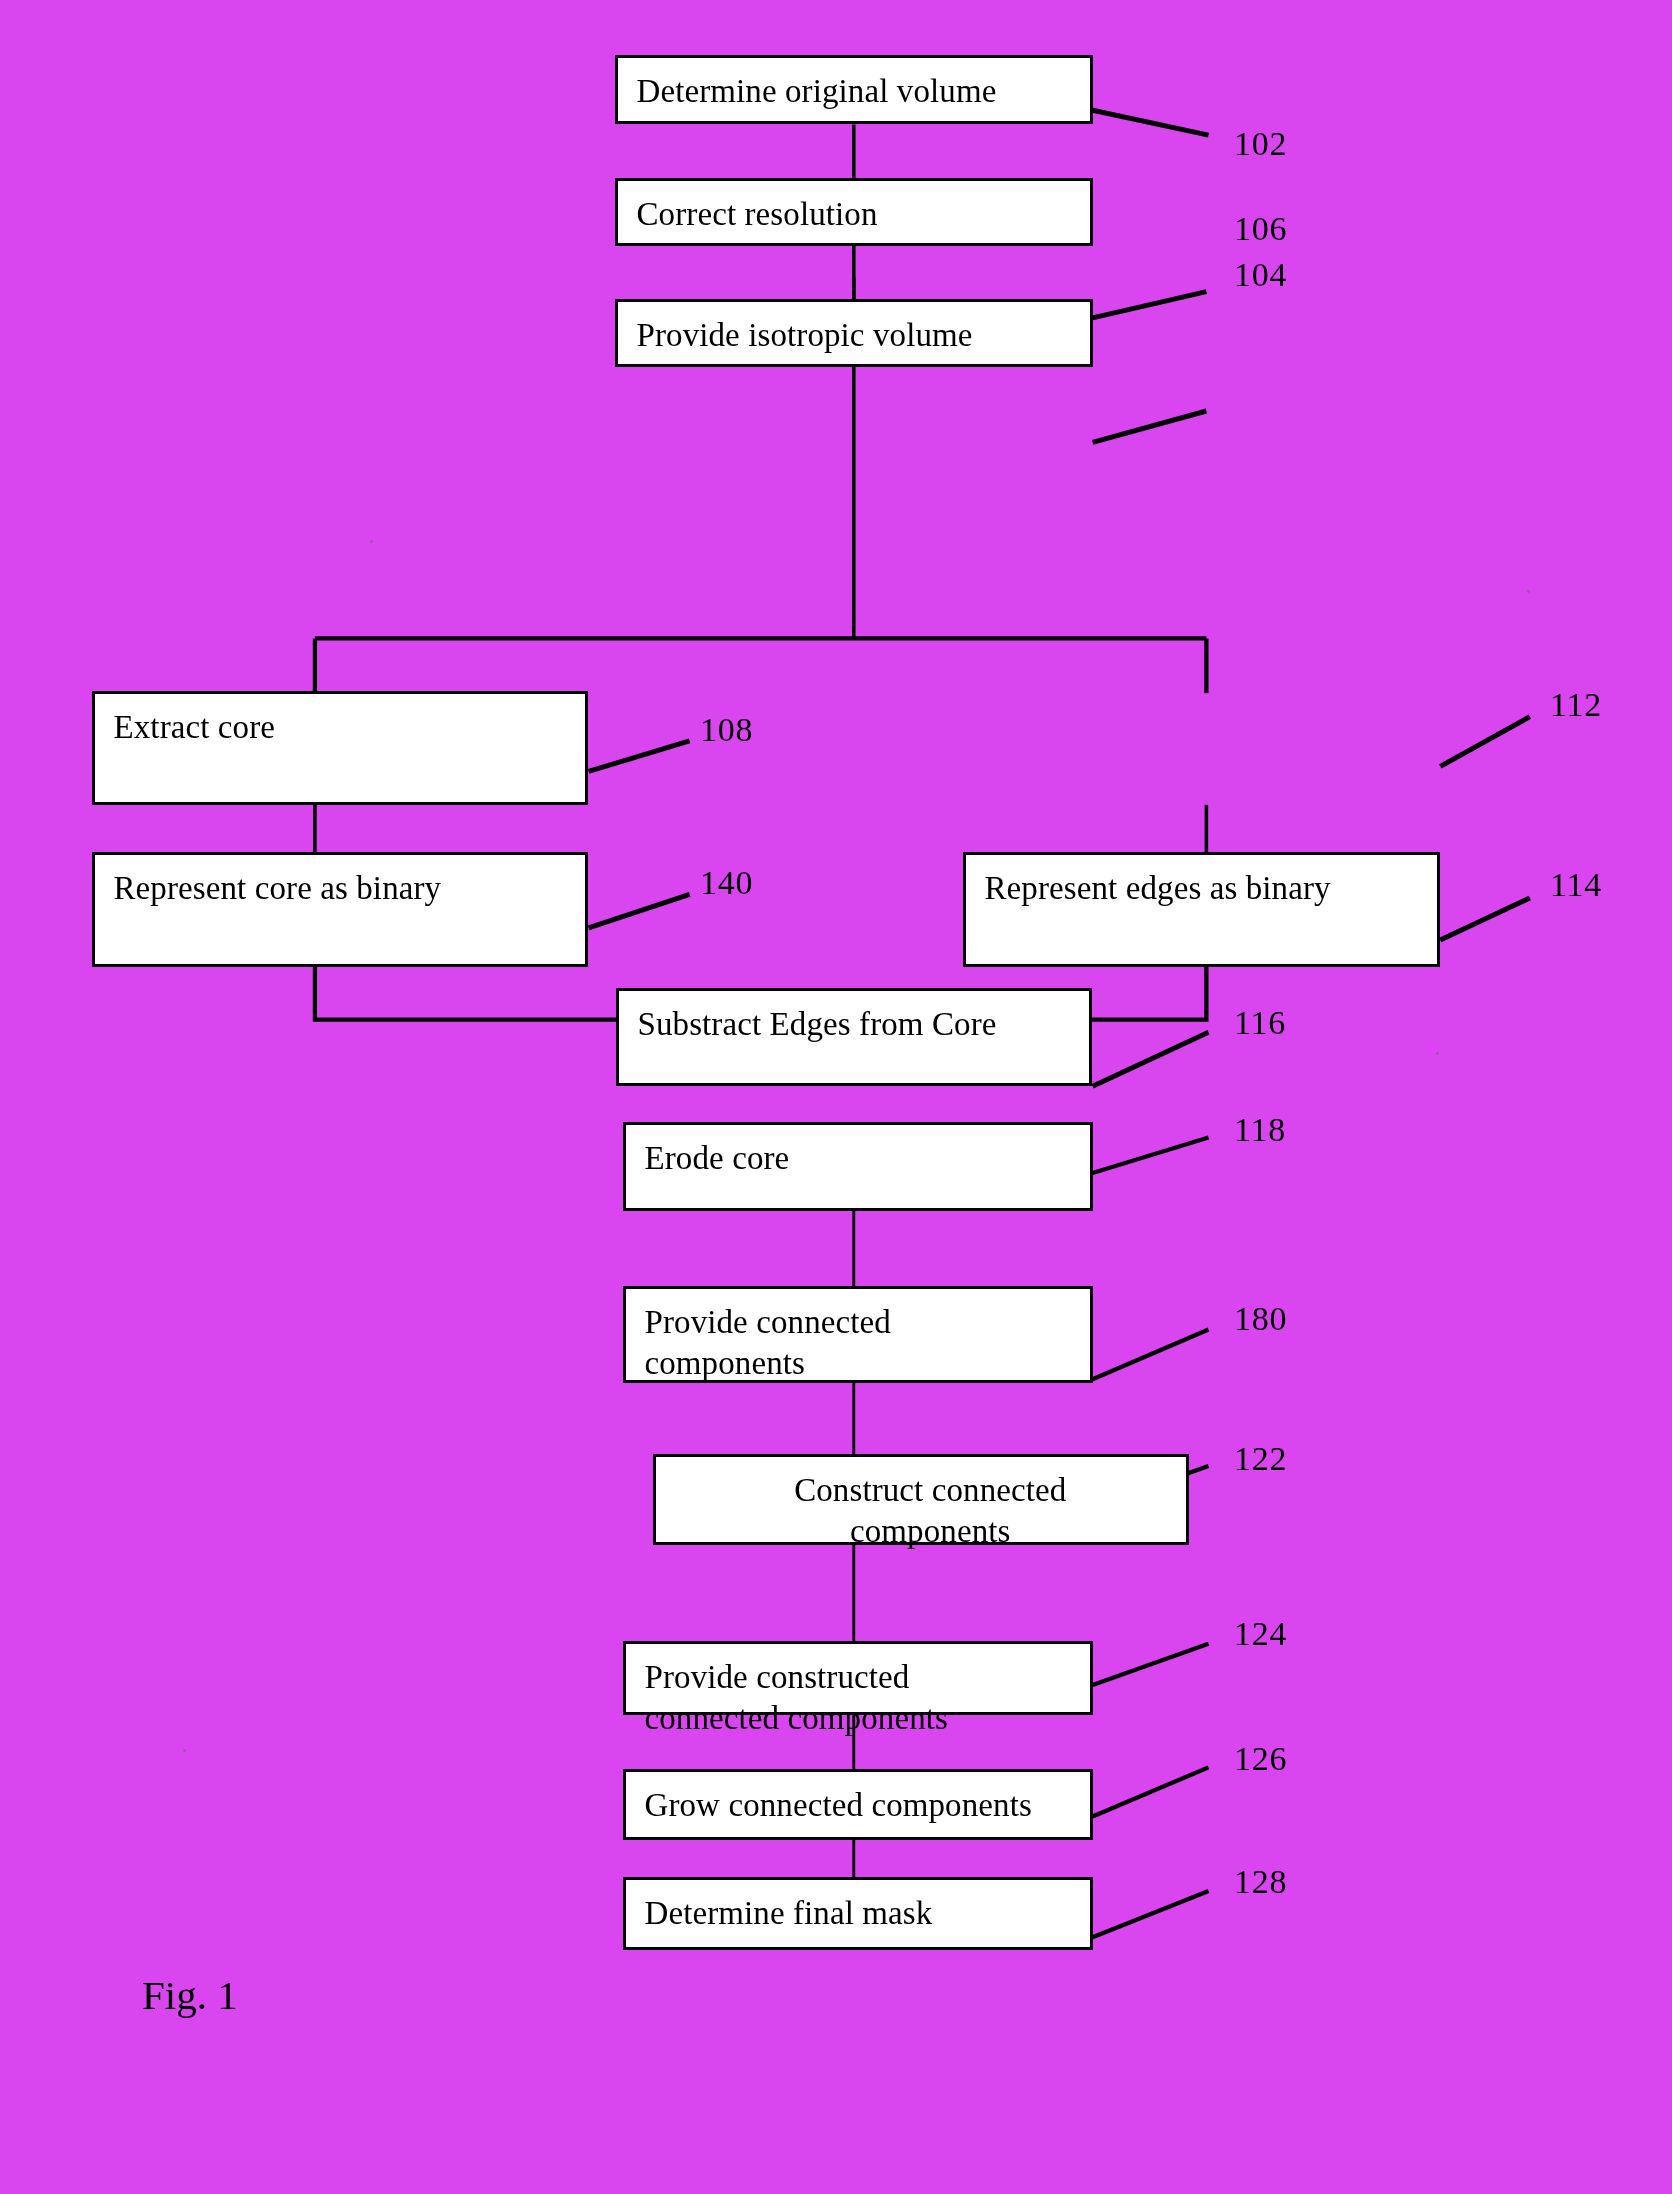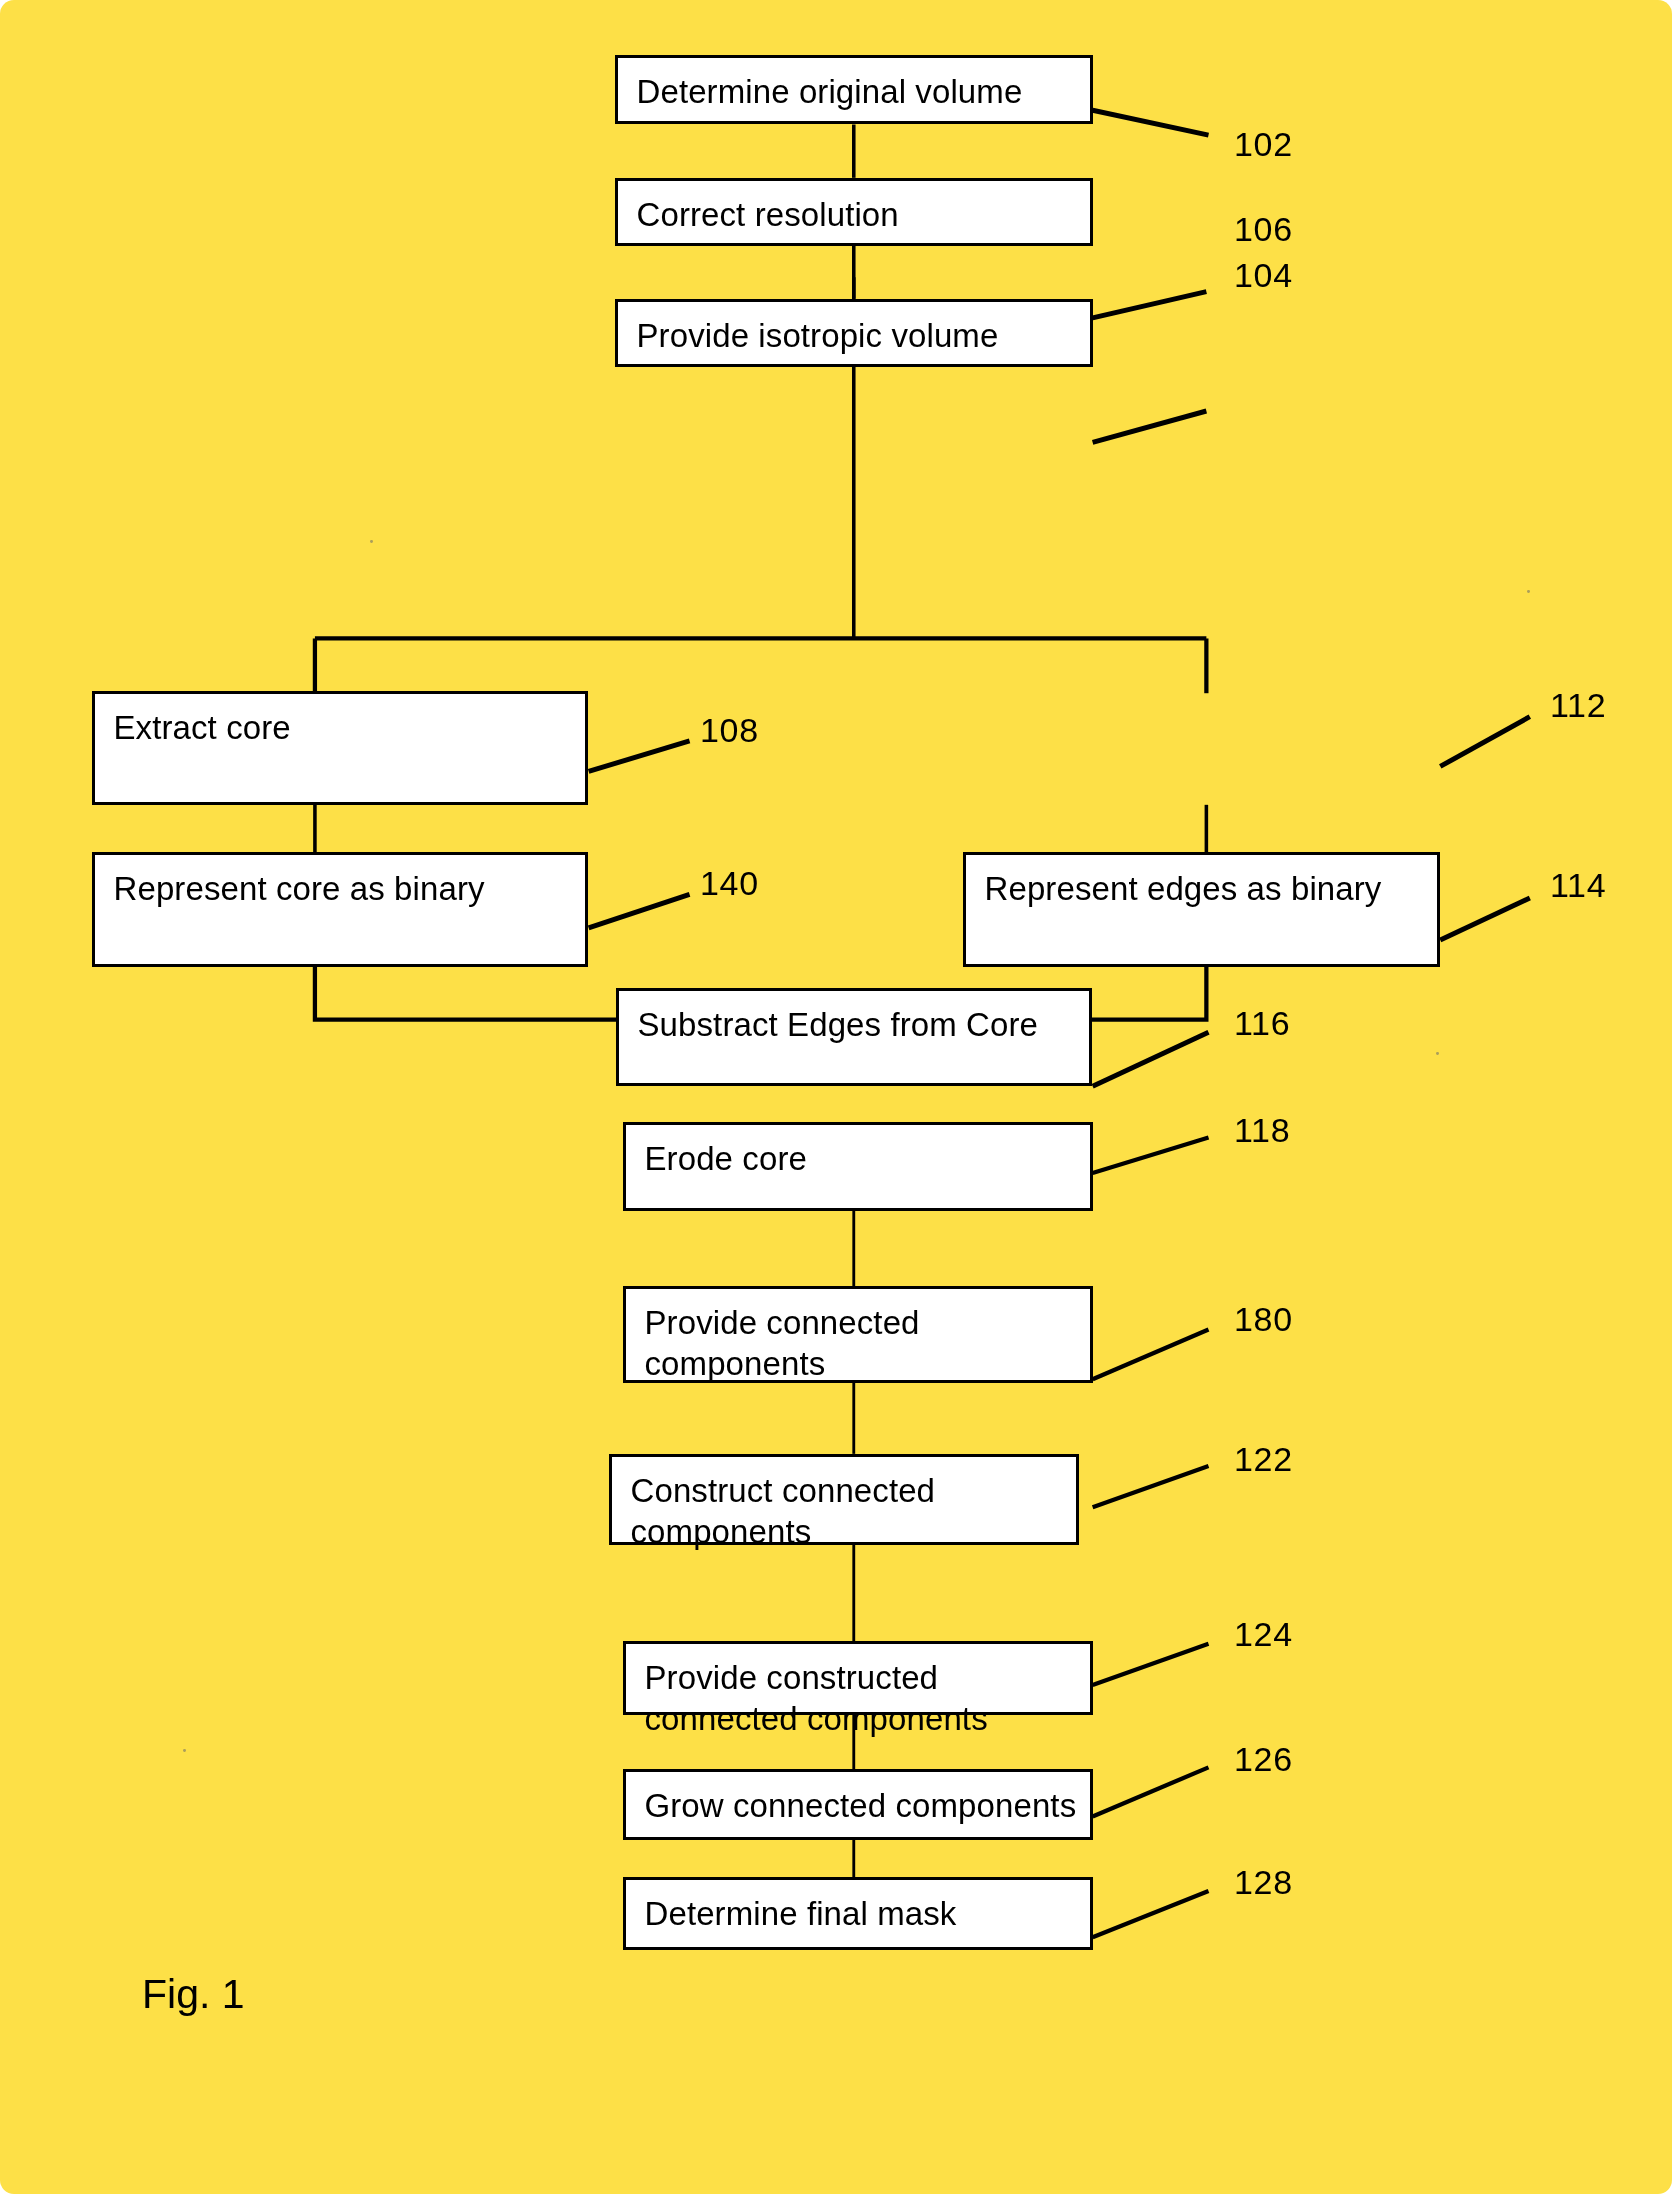--- a/index.html
+++ b/index.html
@@ -4,24 +4,23 @@
 <style>
   html, body {
     margin: 0;
     padding: 0;
     background: #ffffff;
   }
   #page {
     position: relative;
     width: 1672px;
     height: 2194px;
-    background: #fde047;
-    font-family: Liberation Sans, sans-serif;
+    background: #d946ef;
+    font-family: Liberation Serif, serif;
     overflow: hidden;
-    border-radius: 14px;
   }
   #svg-layer {
     position: absolute;
     left: 0;
     top: 0;
     width: 1672px;
     height: 2194px;
   }
   .node {
     position: absolute;
@@ -162,21 +161,21 @@
     <span>Erode core</span>
   </div>
   <div class="ref" style="left:1234px; top:1111px;">118</div>
 
   <div class="node" style="left:623px; top:1286px; width:470px; height:97px;">
     <span>Provide connected</span>
     <span class="line2">components</span>
   </div>
   <div class="ref" style="left:1234px; top:1300px;">180</div>
 
-  <div class="node" style="left:609px; top:1454px; width:470px; height:91px;">
+  <div class="node" style="left:653px; top:1454px; width:536px; height:91px;text-align:center;">
     <span>Construct connected</span>
     <span class="line2">components</span>
   </div>
   <div class="ref" style="left:1234px; top:1440px;">122</div>
 
   <div class="node" style="left:623px; top:1641px; width:470px; height:74px;">
     <span>Provide constructed</span>
     <span class="line2">connected components</span>
   </div>
   <div class="ref" style="left:1234px; top:1615px;">124</div>

